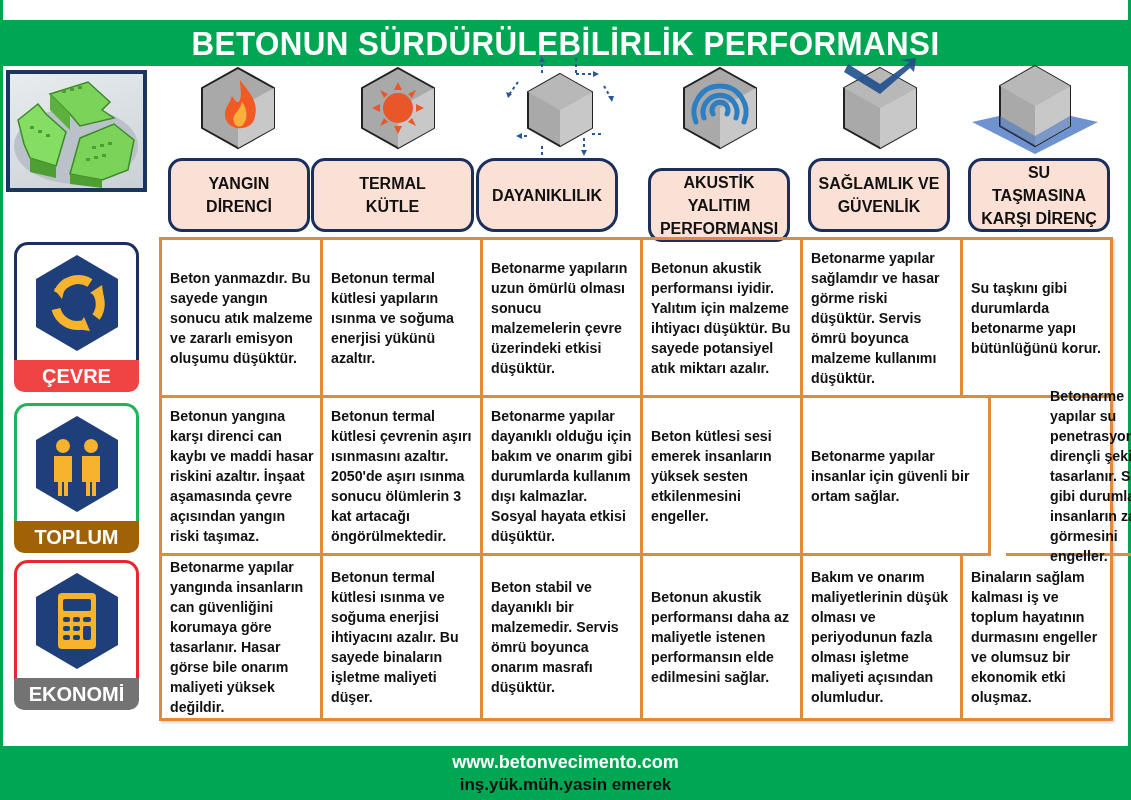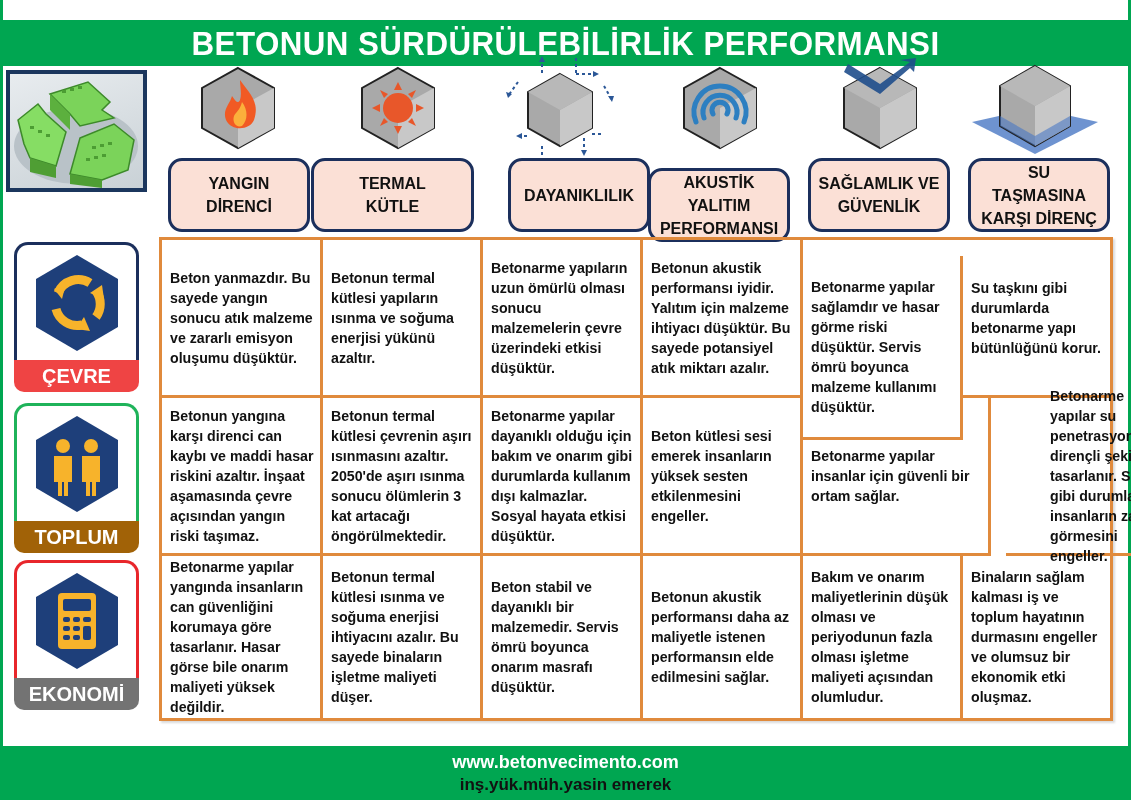--- a/index.html
+++ b/index.html
@@ -159,21 +159,21 @@
     <polygon points="65,48 100,28 100,68 65,88" fill="#c8c8c8"></polygon>
     <polygon points="65,8 100,28 65,48 30,28" fill="#b8b8b8"></polygon>
     <polygon points="30,58 65,78 100,58 100,68 65,88 30,68" fill="#4a78c4" opacity="0.6"></polygon>
   </svg>
 </div>
 
 <div class="hpill" style="left:168px;width:142px;">YANGIN
 DİRENCİ</div>
 <div class="hpill" style="left:311px;width:163px;">TERMAL
 KÜTLE</div>
-<div class="hpill" style="left:508px;width:142px;">DAYANIKLILIK</div>
+<div class="hpill" style="left:476px;width:142px;border-radius:19px;">DAYANIKLILIK</div>
 <div class="hpill" style="left:648px;width:142px;margin-top:10px;">AKUSTİK
 YALITIM
 PERFORMANSI</div>
 <div class="hpill" style="left:808px;width:142px;">SAĞLAMLIK VE
 GÜVENLİK</div>
 <div class="hpill" style="left:968px;width:142px;">SU
 TAŞMASINA
 KARŞI DİRENÇ</div>
 
 <div class="cat" style="top:242px;">
@@ -230,21 +230,21 @@
   </div>
   <div class="label" style="background:#737373;">EKONOMİ</div>
 </div>
 
 <div class="grid">
 
   <div class="cell" style="left:0;top:0;width:161px;height:158px;">Beton yanmazdır. Bu sayede yangın sonucu atık malzeme ve zararlı emisyon oluşumu düşüktür.</div>
   <div class="cell" style="left:161px;top:0;width:160px;height:158px;">Betonun termal kütlesi yapıların ısınma ve soğuma enerjisi yükünü azaltır.</div>
   <div class="cell" style="left:321px;top:0;width:160px;height:158px;">Betonarme yapıların uzun ömürlü olması sonucu malzemelerin çevre üzerindeki etkisi düşüktür.</div>
   <div class="cell" style="left:481px;top:0;width:160px;height:158px;">Betonun akustik performansı iyidir. Yalıtım için malzeme ihtiyacı düşüktür. Bu sayede  potansiyel atık miktarı azalır.</div>
-  <div class="cell" style="left:641px;top:16px;width:160px;height:184px;">Betonarme yapılar sağlamdır ve hasar görme riski düşüktür. Servis ömrü boyunca malzeme kullanımı düşüktür.</div>
+  <div class="cell" style="left:641px;top:0;width:160px;height:158px;">Betonarme yapılar sağlamdır ve hasar görme riski düşüktür. Servis ömrü boyunca malzeme kullanımı düşüktür.</div>
   <div class="cell" style="left:801px;top:0;width:147px;height:158px;border-right:none;">Su taşkını gibi durumlarda betonarme yapı bütünlüğünü korur.</div>
 
   <div class="cell" style="left:0;top:158px;width:161px;height:158px;">Betonun yangına karşı direnci can kaybı ve maddi hasar riskini azaltır. İnşaat aşamasında çevre açısından yangın riski taşımaz.</div>
   <div class="cell" style="left:161px;top:158px;width:160px;height:158px;">Betonun termal kütlesi çevrenin aşırı ısınmasını azaltır. 2050'de aşırı ısınma sonucu ölümlerin 3 kat artacağı öngörülmektedir.</div>
   <div class="cell" style="left:321px;top:158px;width:160px;height:158px;">Betonarme yapılar dayanıklı olduğu için bakım ve onarım gibi durumlarda kullanım dışı kalmazlar. Sosyal hayata  etkisi düşüktür.</div>
   <div class="cell" style="left:481px;top:158px;width:160px;height:158px;">Beton kütlesi sesi emerek insanların yüksek sesten etkilenmesini engeller.</div>
   <div class="cell" style="left:641px;top:158px;width:188px;height:158px;">Betonarme yapılar insanlar için güvenli bir ortam sağlar.</div>
   <div class="cell" style="left:844px;top:158px;width:147px;height:158px;border-right:none;padding-left:44px;">Betonarme yapılar su penetrasyonuna dirençli şekilde tasarlanır. Sel gibi durumlarda insanların zarar görmesini engeller.</div>
 
   <div class="cell" style="left:0;top:316px;width:161px;height:162px;border-bottom:none;">Betonarme yapılar yangında insanların can güvenliğini korumaya göre tasarlanır. Hasar görse bile onarım maliyeti yüksek değildir.</div>

